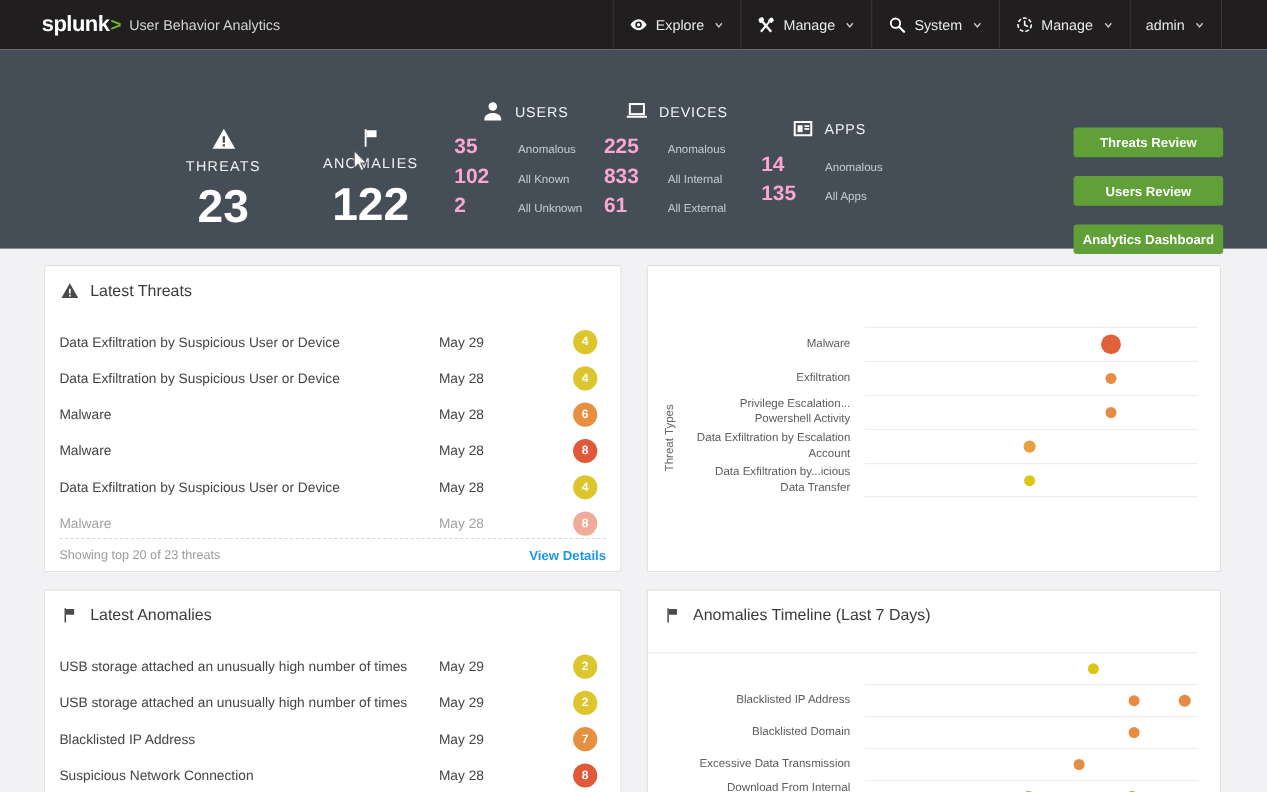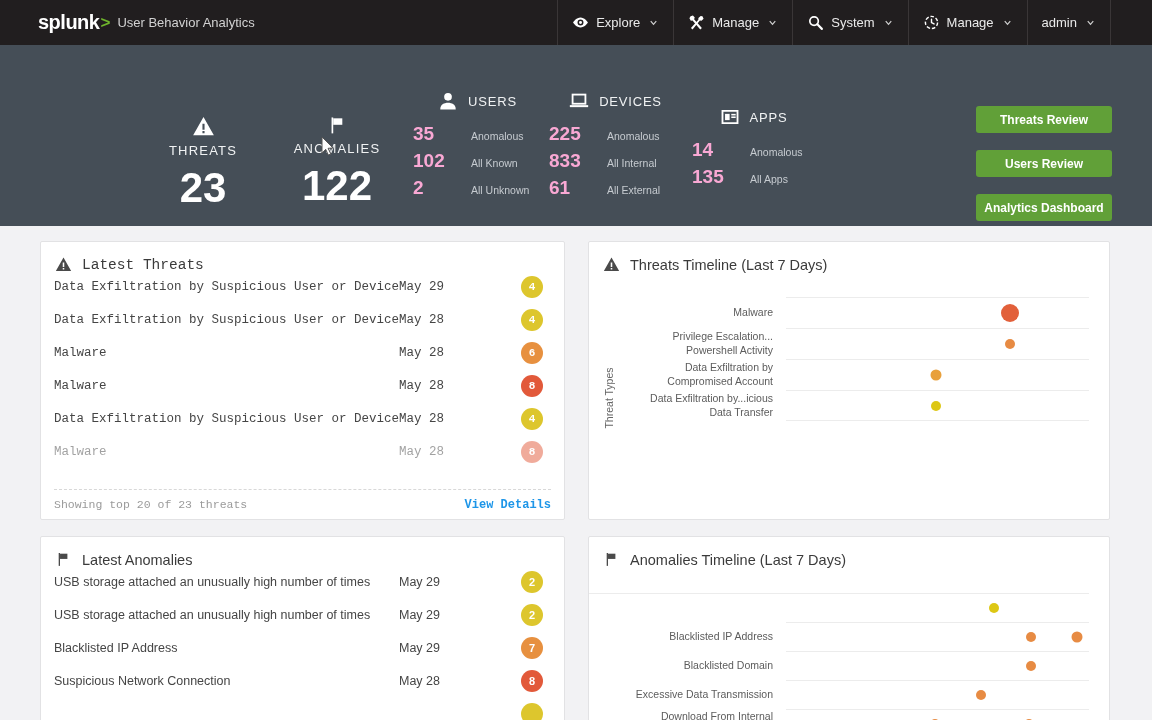--- a/index.html
+++ b/index.html
@@ -24,28 +24,28 @@
   .big-stat{position:absolute;text-align:center;color:#fff;}
   .big-stat .bicon{display:flex;justify-content:center;margin-bottom:5px;color:#fff;}
   .big-stat .blabel{font-size:13px;letter-spacing:1.2px;color:#f0f2f3;}
   .big-stat .bvalue{font-size:42px;font-weight:bold;margin-top:9px;line-height:1;}
   .stat-group{position:absolute;top:45px;color:#fff;}
   .sg-head{display:flex;align-items:center;justify-content:center;gap:9px;margin-bottom:11px;}
   .sg-head .glabel{font-size:13px;letter-spacing:0.8px;color:#f0f2f3;}
   .sg-row{display:flex;align-items:baseline;height:27px;}
   .sg-val{width:50px;text-align:left;font-size:19px;font-weight:bold;color:#f9a8d4;}
   .sg-lab{font-size:10.5px;color:#c6cbd0;margin-left:8px;}
-  .btn-col{position:absolute;left:976px;top:61px;width:136px;}
+  .btn-col{position:absolute;left:976px;top:71px;width:136px;}
   .green-btn{display:block;width:136px;height:27px;margin-bottom:17px;background:#61a038;border:none;border-radius:3px;color:#fff;font-weight:bold;font-size:12px;font-family:"Liberation Sans",sans-serif;cursor:pointer;}
   
   .panel{position:absolute;background:#fff;border:1px solid #e2e2e4;border-radius:2px;box-sizing:border-box;}
   .panel-head{display:flex;align-items:center;gap:10px;padding:14px 14px 0 14px;color:#3b3b3b;font-size:14.5px;}
   .panel-head .picon{display:flex;align-items:center;color:#4a4a4a;}
   
-  .rows{position:absolute;top:28px;left:0;right:0;}
+  .rows{position:absolute;top:52px;left:0;right:0;}
   .lrow{display:flex;align-items:center;height:33px;padding:0 13px;font-size:12.5px;color:#454545;cursor:pointer;}
   .lrow.faded{opacity:0.5;}
   .lname{flex:1;white-space:nowrap;overflow:hidden;}
   .ldate{flex:0 0 122px;}
   .lbadge{width:22px;height:22px;border-radius:50%;margin-right:8px;display:flex;align-items:center;justify-content:center;color:#fff;font-size:11px;font-weight:bold;}
   .panel-foot{position:absolute;left:13px;right:13px;bottom:0;height:29px;border-top:1px dashed #d8d8d8;display:flex;align-items:center;justify-content:space-between;}
   .foot-note{font-size:11.5px;color:#9b9b9b;}
   .foot-link{font-size:12px;color:#1e96e8;font-weight:bold;cursor:pointer;text-decoration:none;}
   
   .chart-rows{position:absolute;left:0;right:0;}
@@ -229,21 +229,21 @@
         </div>
       </div>
     </div>
   <div class="btn-col" id="btn-col">
       <button class="green-btn" style="background: rgb(97, 160, 56);">Threats Review</button>
       <button class="green-btn" style="background: rgb(97, 160, 56);">Users Review</button>
       <button class="green-btn" style="background: rgb(97, 160, 56);">Analytics Dashboard</button>
     </div>
 </section>
 
-<section class="panel" style="left:40px;top:241px;width:525px;height:279px;font-family:Liberation Mono, monospace;">
+<section class="panel" style="left:40px;top:241px;width:525px;height:279px;">
   <div class="panel-head">
     <span class="picon" id="lt-head-icon">
         <span style="display: inline-flex;">
           <svg viewBox="0 0 24 24" fill="currentColor" width="17" height="17">
             <path fill-rule="evenodd" d="M12 2.2 1.2 21h21.6L12 2.2zm-1.1 7h2.2v6.2h-2.2V9.2zm0 7.6h2.2v2.2h-2.2v-2.2z"></path>
           </svg>
         </span>
       </span>
     <span>Latest Threats</span>
   </div>
@@ -279,51 +279,49 @@
         <span class="lbadge" style="background: rgb(226, 89, 58);">8</span>
       </div>
     </div>
   <div class="panel-foot">
     <span class="foot-note">Showing top 20 of 23 threats</span>
     <a class="foot-link">View Details</a>
   </div>
 </section>
 
 <section class="panel" style="left:588px;top:241px;width:522px;height:279px;">
-  <div class="panel-head">
-    <span class="picon" id="tt-head-icon">
-        <span style="display: inline-flex;">
-          <svg viewBox="0 0 24 24" fill="currentColor" width="17" height="17">
-            <path fill-rule="evenodd" d="M12 2.2 1.2 21h21.6L12 2.2zm-1.1 7h2.2v6.2h-2.2V9.2zm0 7.6h2.2v2.2h-2.2v-2.2z"></path>
-          </svg>
-        </span>
-      </span>
-    <span>Threats Timeline (Last 7 Days)</span>
-  </div>
   <div class="yaxis">Threat Types</div>
   <div class="chart-rows" id="chart-threats" style="top:55px;">
       <div class="crow" style="height: 31px;">
         <div class="clabel">
           <span>Malware</span>
         </div>
         <div class="cplot">
           <span class="dot" style="left: 73.8%; width: 18px; height: 18px; background: rgb(226, 96, 58);"></span>
         </div>
       </div>
       <div class="crow" style="height: 31px;">
         <div class="clabel">
+          <span>Exfiltration</span>
+        </div>
+        <div class="cplot">
+          <span class="dot" style="left: 73.8%; width: 10px; height: 10px; background: rgb(231, 139, 67);"></span>
+        </div>
+      </div>
+      <div class="crow" style="height: 31px;">
+        <div class="clabel">
           <span>Privilege Escalation... Powershell Activity</span>
         </div>
         <div class="cplot">
           <span class="dot" style="left: 73.8%; width: 10px; height: 10px; background: rgb(231, 139, 67);"></span>
         </div>
       </div>
       <div class="crow" style="height: 31px;">
         <div class="clabel">
-          <span>Data Exfiltration by Compromised Account</span>
+          <span>Data Exfiltration by Escalation Account</span>
         </div>
         <div class="cplot">
           <span class="dot" style="left: 49.5%; width: 11px; height: 11px; background: rgb(232, 160, 60);"></span>
         </div>
       </div>
       <div class="crow last" style="height: 31px;">
         <div class="clabel">
           <span>Data Exfiltration by...icious Data Transfer</span>
         </div>
         <div class="cplot">

